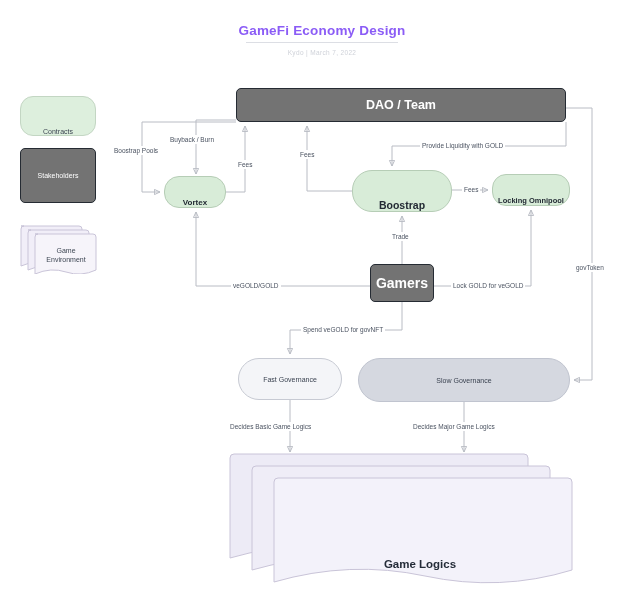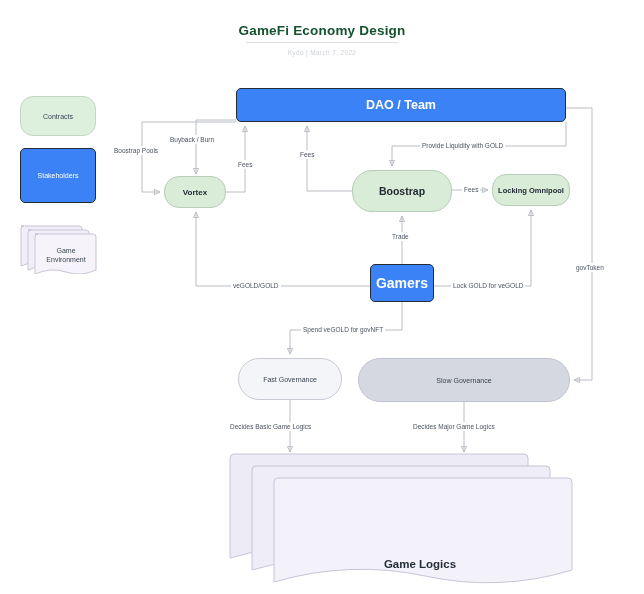--- a/index.html
+++ b/index.html
@@ -25,21 +25,21 @@
   #header {
     position: absolute;
     left: 0;
     top: 22px;
     width: 644px;
     text-align: center;
   }
   #doc-title {
     font-size: 13.5px;
     font-weight: 700;
-    color: #14532d;
+    color: #8b5cf6;
     letter-spacing: .2px;
     line-height: 17px;
   }
   #title-rule {
     width: 152px;
     height: 1px;
     background: #dcdee4;
     margin: 3px auto 0 auto;
   }
   #doc-byline {
@@ -72,23 +72,24 @@
     align-items: center;
     justify-content: center;
     text-align: center;
   }
   .node-contract {
     background: #d8ecd8;
     border: 1px solid #b6cdb6;
     border-radius: 16px;
     color: #232a34;
     font-weight: 700;
+    align-items: flex-end;
   }
   .node-stakeholder {
-    background: #3b82f6;
+    background: #737373;
     border: 1px solid #252b33;
     border-radius: 5px;
     color: #ffffff;
     font-weight: 700;
   }
   .node-gov-light {
     background: #f4f5f8;
     border: 1px solid #c7cad3;
     border-radius: 26px;
     color: #3a4250;

